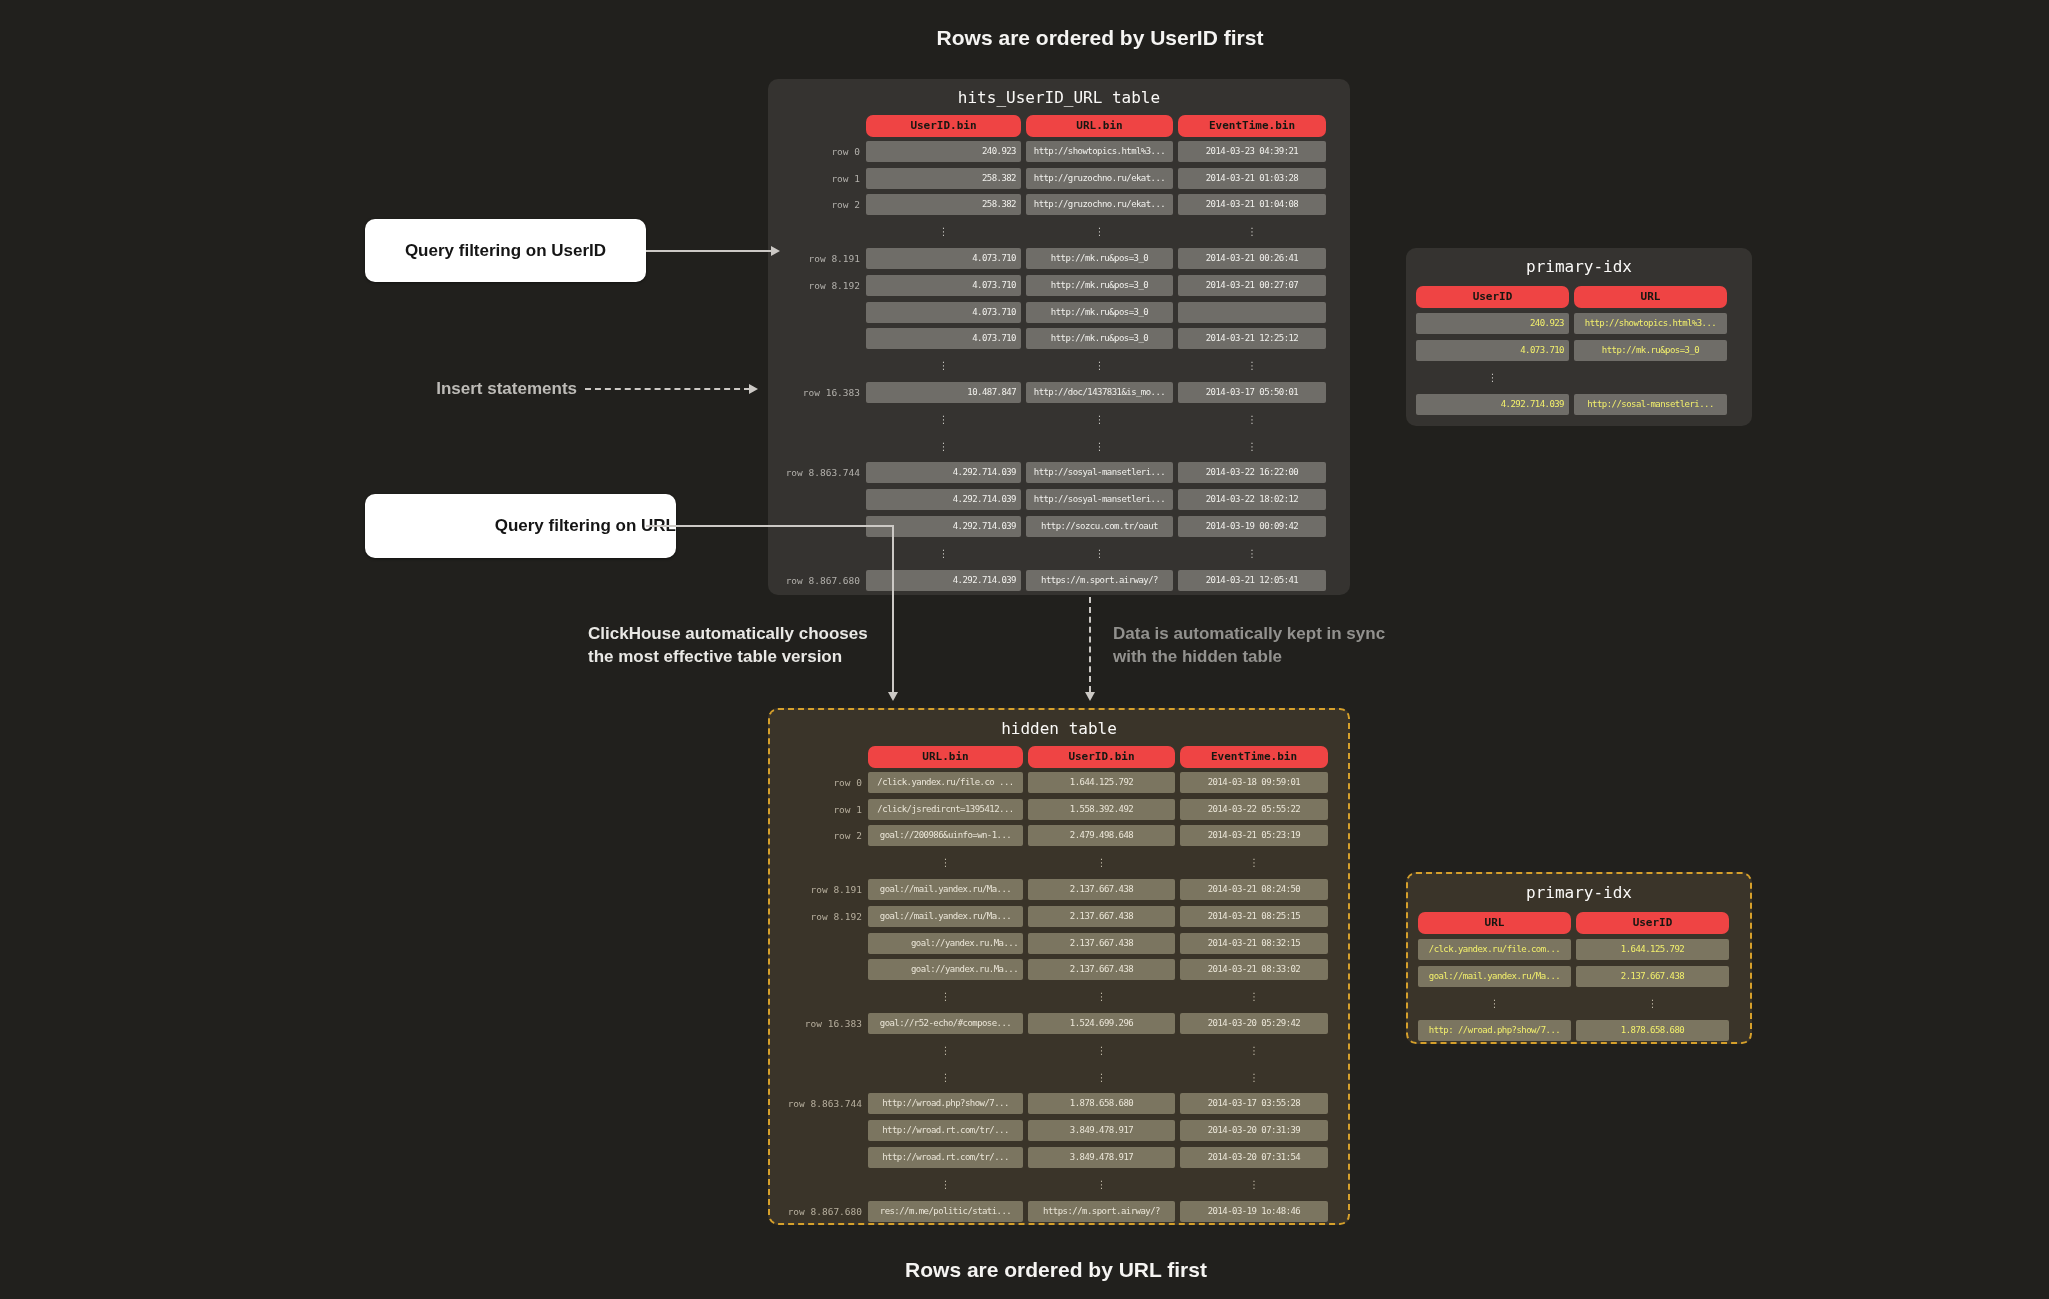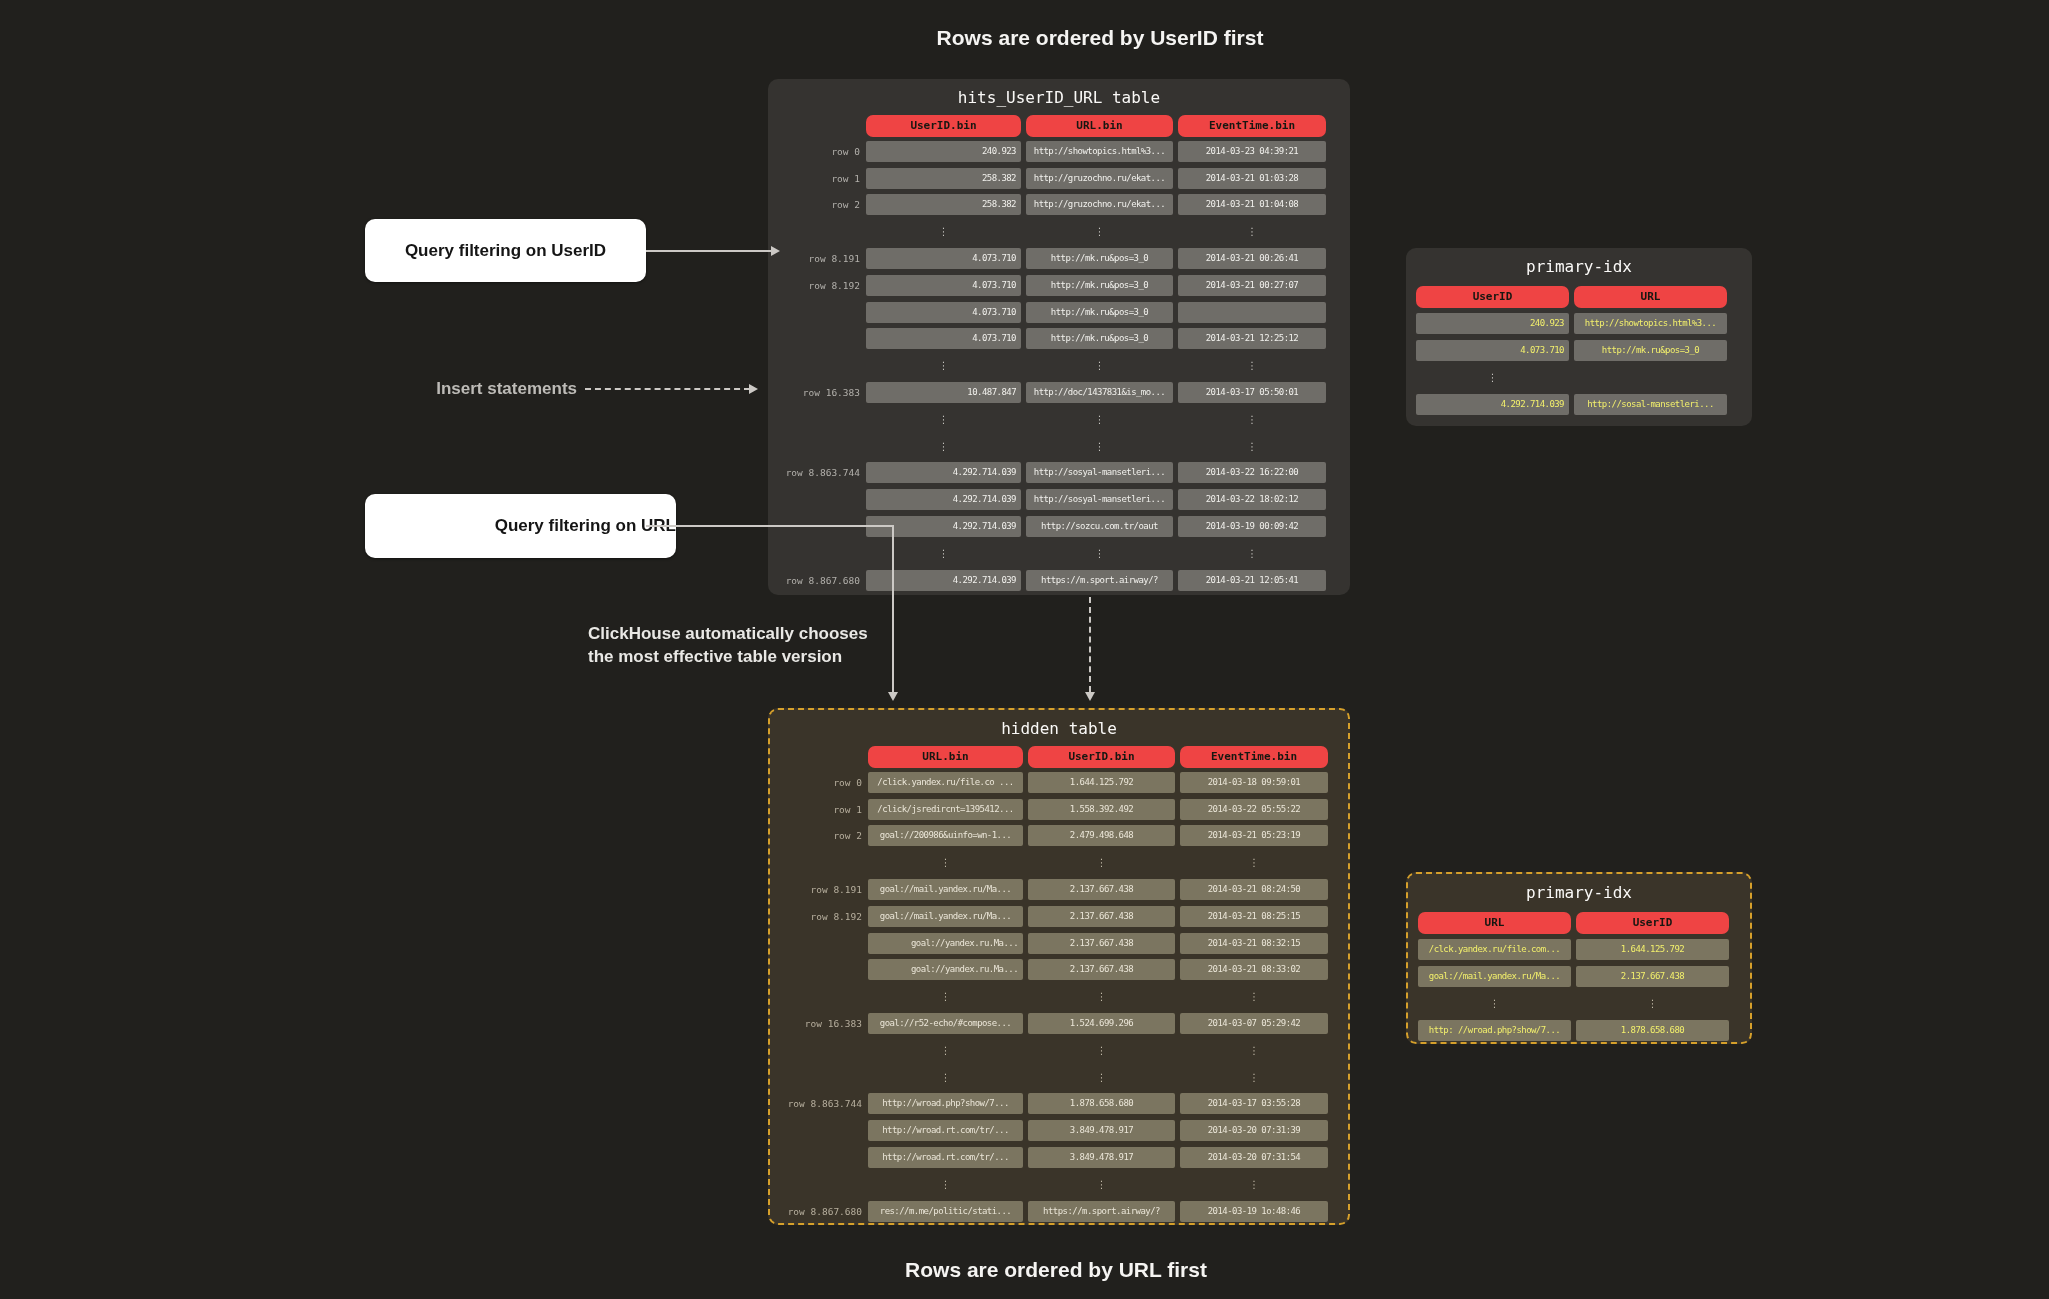--- a/index.html
+++ b/index.html
@@ -237,21 +237,21 @@
       <div class="trow">
         <div class="rlabel"></div>
         <div class="dotcell" style="width: 155px;">⋮</div>
         <div class="dotcell" style="width: 147px;">⋮</div>
         <div class="dotcell" style="width: 148px;">⋮</div>
       </div>
       <div class="trow">
         <div class="rlabel">row 16.383</div>
         <div class="cell al" style="width: 155px;">goal://r52-echo/#compose...</div>
         <div class="cell al" style="width: 147px;">1.524.699.296</div>
-        <div class="cell al" style="width: 148px;">2014-03-07 05:29:42</div>
+        <div class="cell al" style="width: 148px;">2014-03-20 05:29:42</div>
       </div>
       <div class="trow">
         <div class="rlabel"></div>
         <div class="dotcell" style="width: 155px;">⋮</div>
         <div class="dotcell" style="width: 147px;">⋮</div>
         <div class="dotcell" style="width: 148px;">⋮</div>
       </div>
       <div class="trow">
         <div class="rlabel"></div>
         <div class="dotcell" style="width: 155px;">⋮</div>
@@ -353,20 +353,24 @@
   <div class="callout-box" style="left:365px;top:494px;width:311px;height:64px;justify-content:flex-end;">
     <span>Query filtering on URL</span>
   </div>
 
   <div class="insert-label" style="left:365px;top:379px;width:212px;">Insert statements</div>
 
   <div class="note note-white" style="left:588px;top:622px;">
     <div>ClickHouse automatically chooses</div>
     <div>the most effective table version</div>
   </div>
+  <div class="note note-gray" style="left:1113px;top:622px;">
+    <div>Data is automatically kept in sync</div>
+    <div>with the hidden table</div>
+  </div>
 
   <div class="hline" style="left:646px;top:250px;width:127px;"></div>
   <div class="tri-r" style="left:771px;top:246px;"></div>
 
   <div class="hline hdashed" style="left:585px;top:388px;width:165px;"></div>
   <div class="tri-r" style="left:749px;top:384px;"></div>
 
   <div class="hline" style="left:646px;top:525px;width:248px;"></div>
   <div class="vline" style="left:892px;top:525px;height:168px;"></div>
   <div class="tri-d" style="left:888px;top:692px;"></div>

